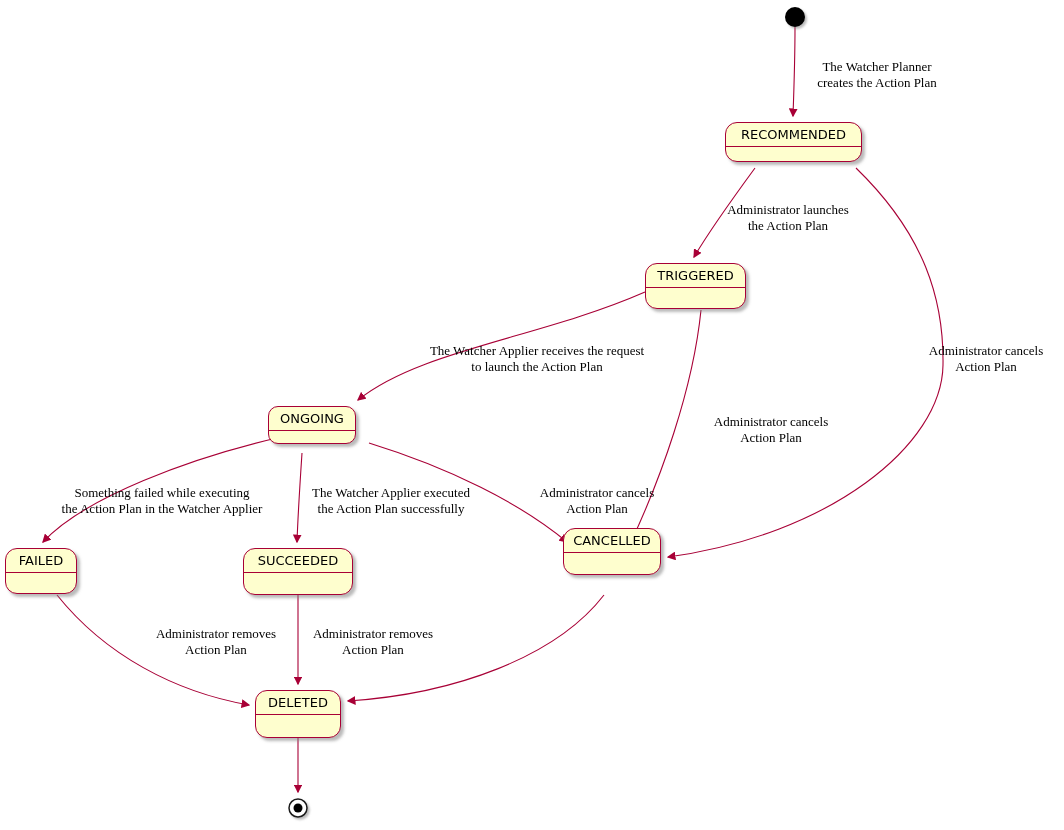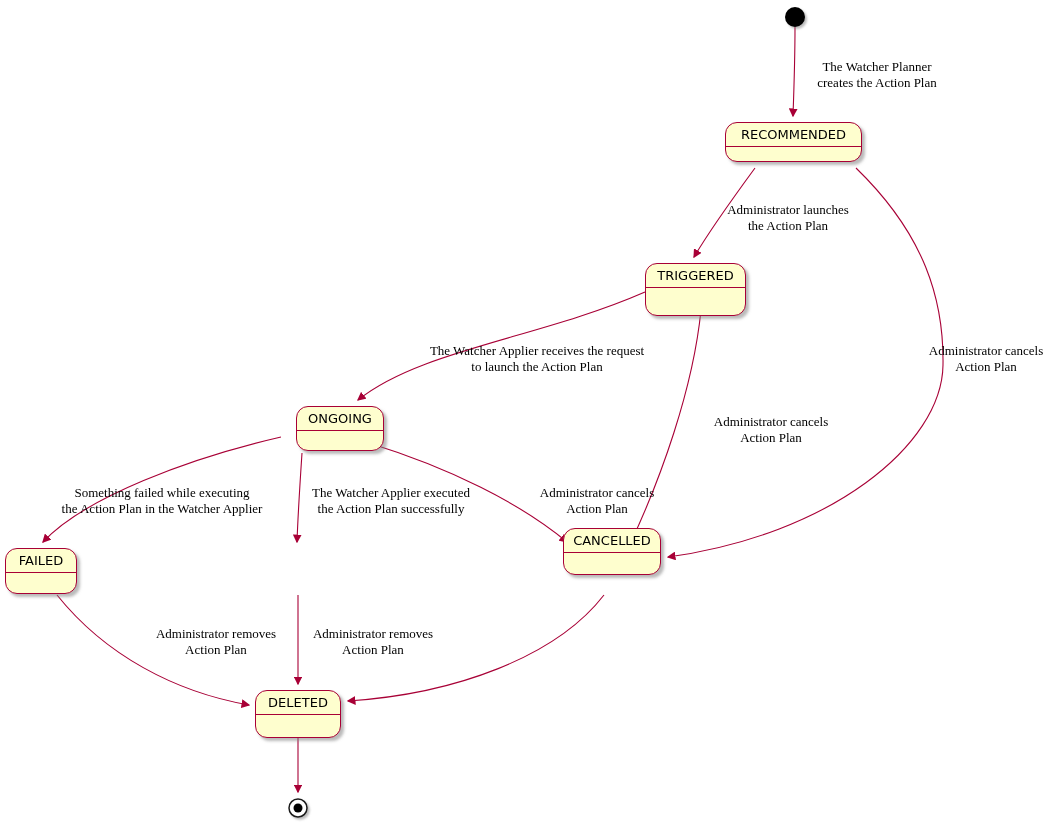--- a/index.html
+++ b/index.html
@@ -72,35 +72,39 @@
       <circle cx="298" cy="808" r="9" fill="#ffffff" stroke="#1a1a1a" stroke-width="1.5"></circle>
       <circle cx="298" cy="808" r="4.5" fill="#000000"></circle>
     </g>
   </svg>
 
   <div class="state" style="left:725px; top:122px; width:137px; height:40px;">
     <div class="state-title">RECOMMENDED</div>
     <div class="state-body"></div>
   </div>
 
-  <div class="state" style="left:645px; top:263px; width:101px; height:53px;">
+  <div class="state" style="left:645px; top:263px; width:101px; height:46px;">
     <div class="state-title">TRIGGERED</div>
     <div class="state-body"></div>
   </div>
 
-  <div class="state" style="left:296px; top:406px; width:88px; height:45px;">
+  <div class="state" style="left:268px; top:406px; width:88px; height:38px;border-radius:10px;">
     <div class="state-title">ONGOING</div>
     <div class="state-body"></div>
   </div>
 
   <div class="state" style="left:5px; top:548px; width:72px; height:46px;">
     <div class="state-title">FAILED</div>
     <div class="state-body"></div>
   </div>
 
+  <div class="state" style="left:243px; top:548px; width:110px; height:47px;">
+    <div class="state-title">SUCCEEDED</div>
+    <div class="state-body"></div>
+  </div>
 
   <div class="state" style="left:563px; top:528px; width:98px; height:47px;">
     <div class="state-title">CANCELLED</div>
     <div class="state-body"></div>
   </div>
 
   <div class="state" style="left:255px; top:690px; width:86px; height:48px;">
     <div class="state-title">DELETED</div>
     <div class="state-body"></div>
   </div>

